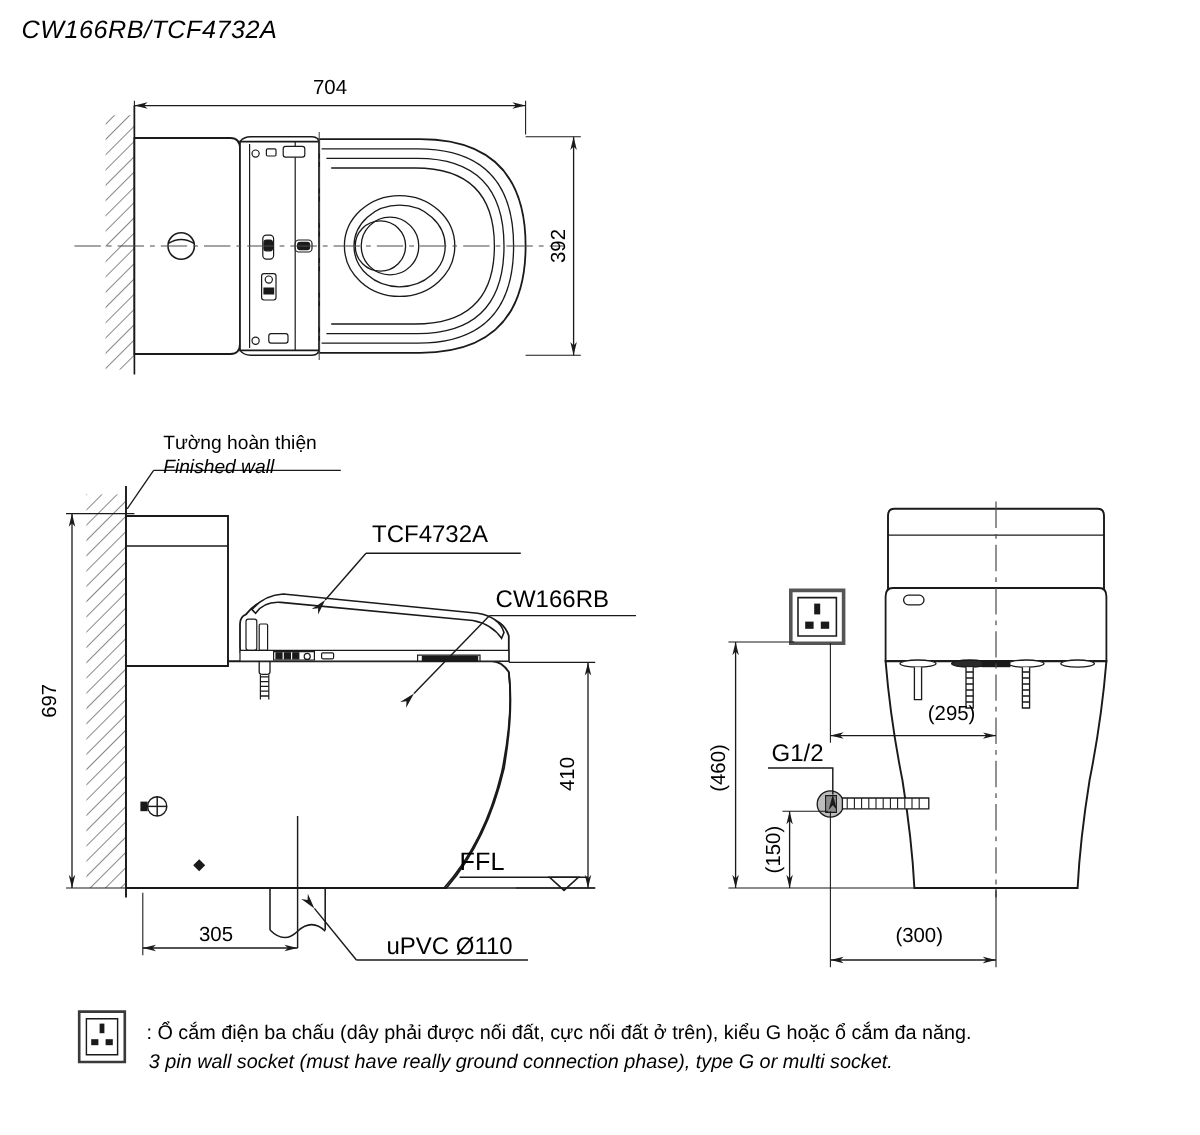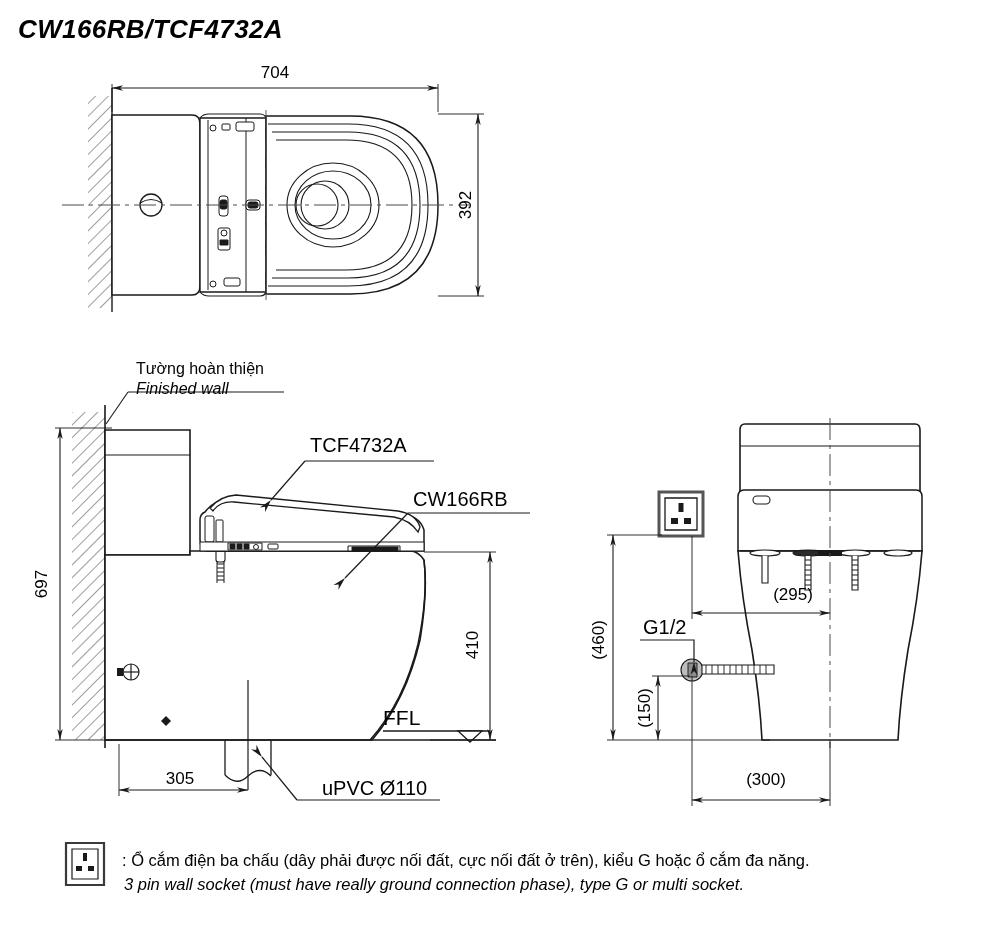--- a/index.html
+++ b/index.html
@@ -3,21 +3,21 @@
 <meta charset="utf-8">
 <style>
   html,body{margin:0;padding:0;background:#ffffff;}
   body{
     width:1000px;height:946px;position:relative;overflow:hidden;
     font-family:"Liberation Sans", sans-serif;color:#000;
   }
   #sheet{position:absolute;left:0;top:0;width:1000px;height:946px;}
   #svgroot{position:absolute;left:0;top:0;}
   .txt{font-family:"Liberation Sans", sans-serif;fill:#000;}
-  .title-txt{font-size:26px;font-weight:bold;font-style:italic;letter-spacing:0.4px;}
+  .title-txt{font-size:21px;font-weight:normal;font-style:italic;letter-spacing:0.4px;}
   .dim-txt{font-size:17px;}
   .lbl-txt{font-size:20px;}
   .note-vn{font-size:16.5px;}
   .note-en{font-size:16.5px;font-style:italic;}
   .wall-note{font-size:16px;}
   .wall-note-en{font-size:16px;font-style:italic;}
   .ffl-txt{font-size:21px;}
   line,path,polyline,polygon,circle,rect,ellipse{vector-effect:non-scaling-stroke;}
 </style>
 </head>

